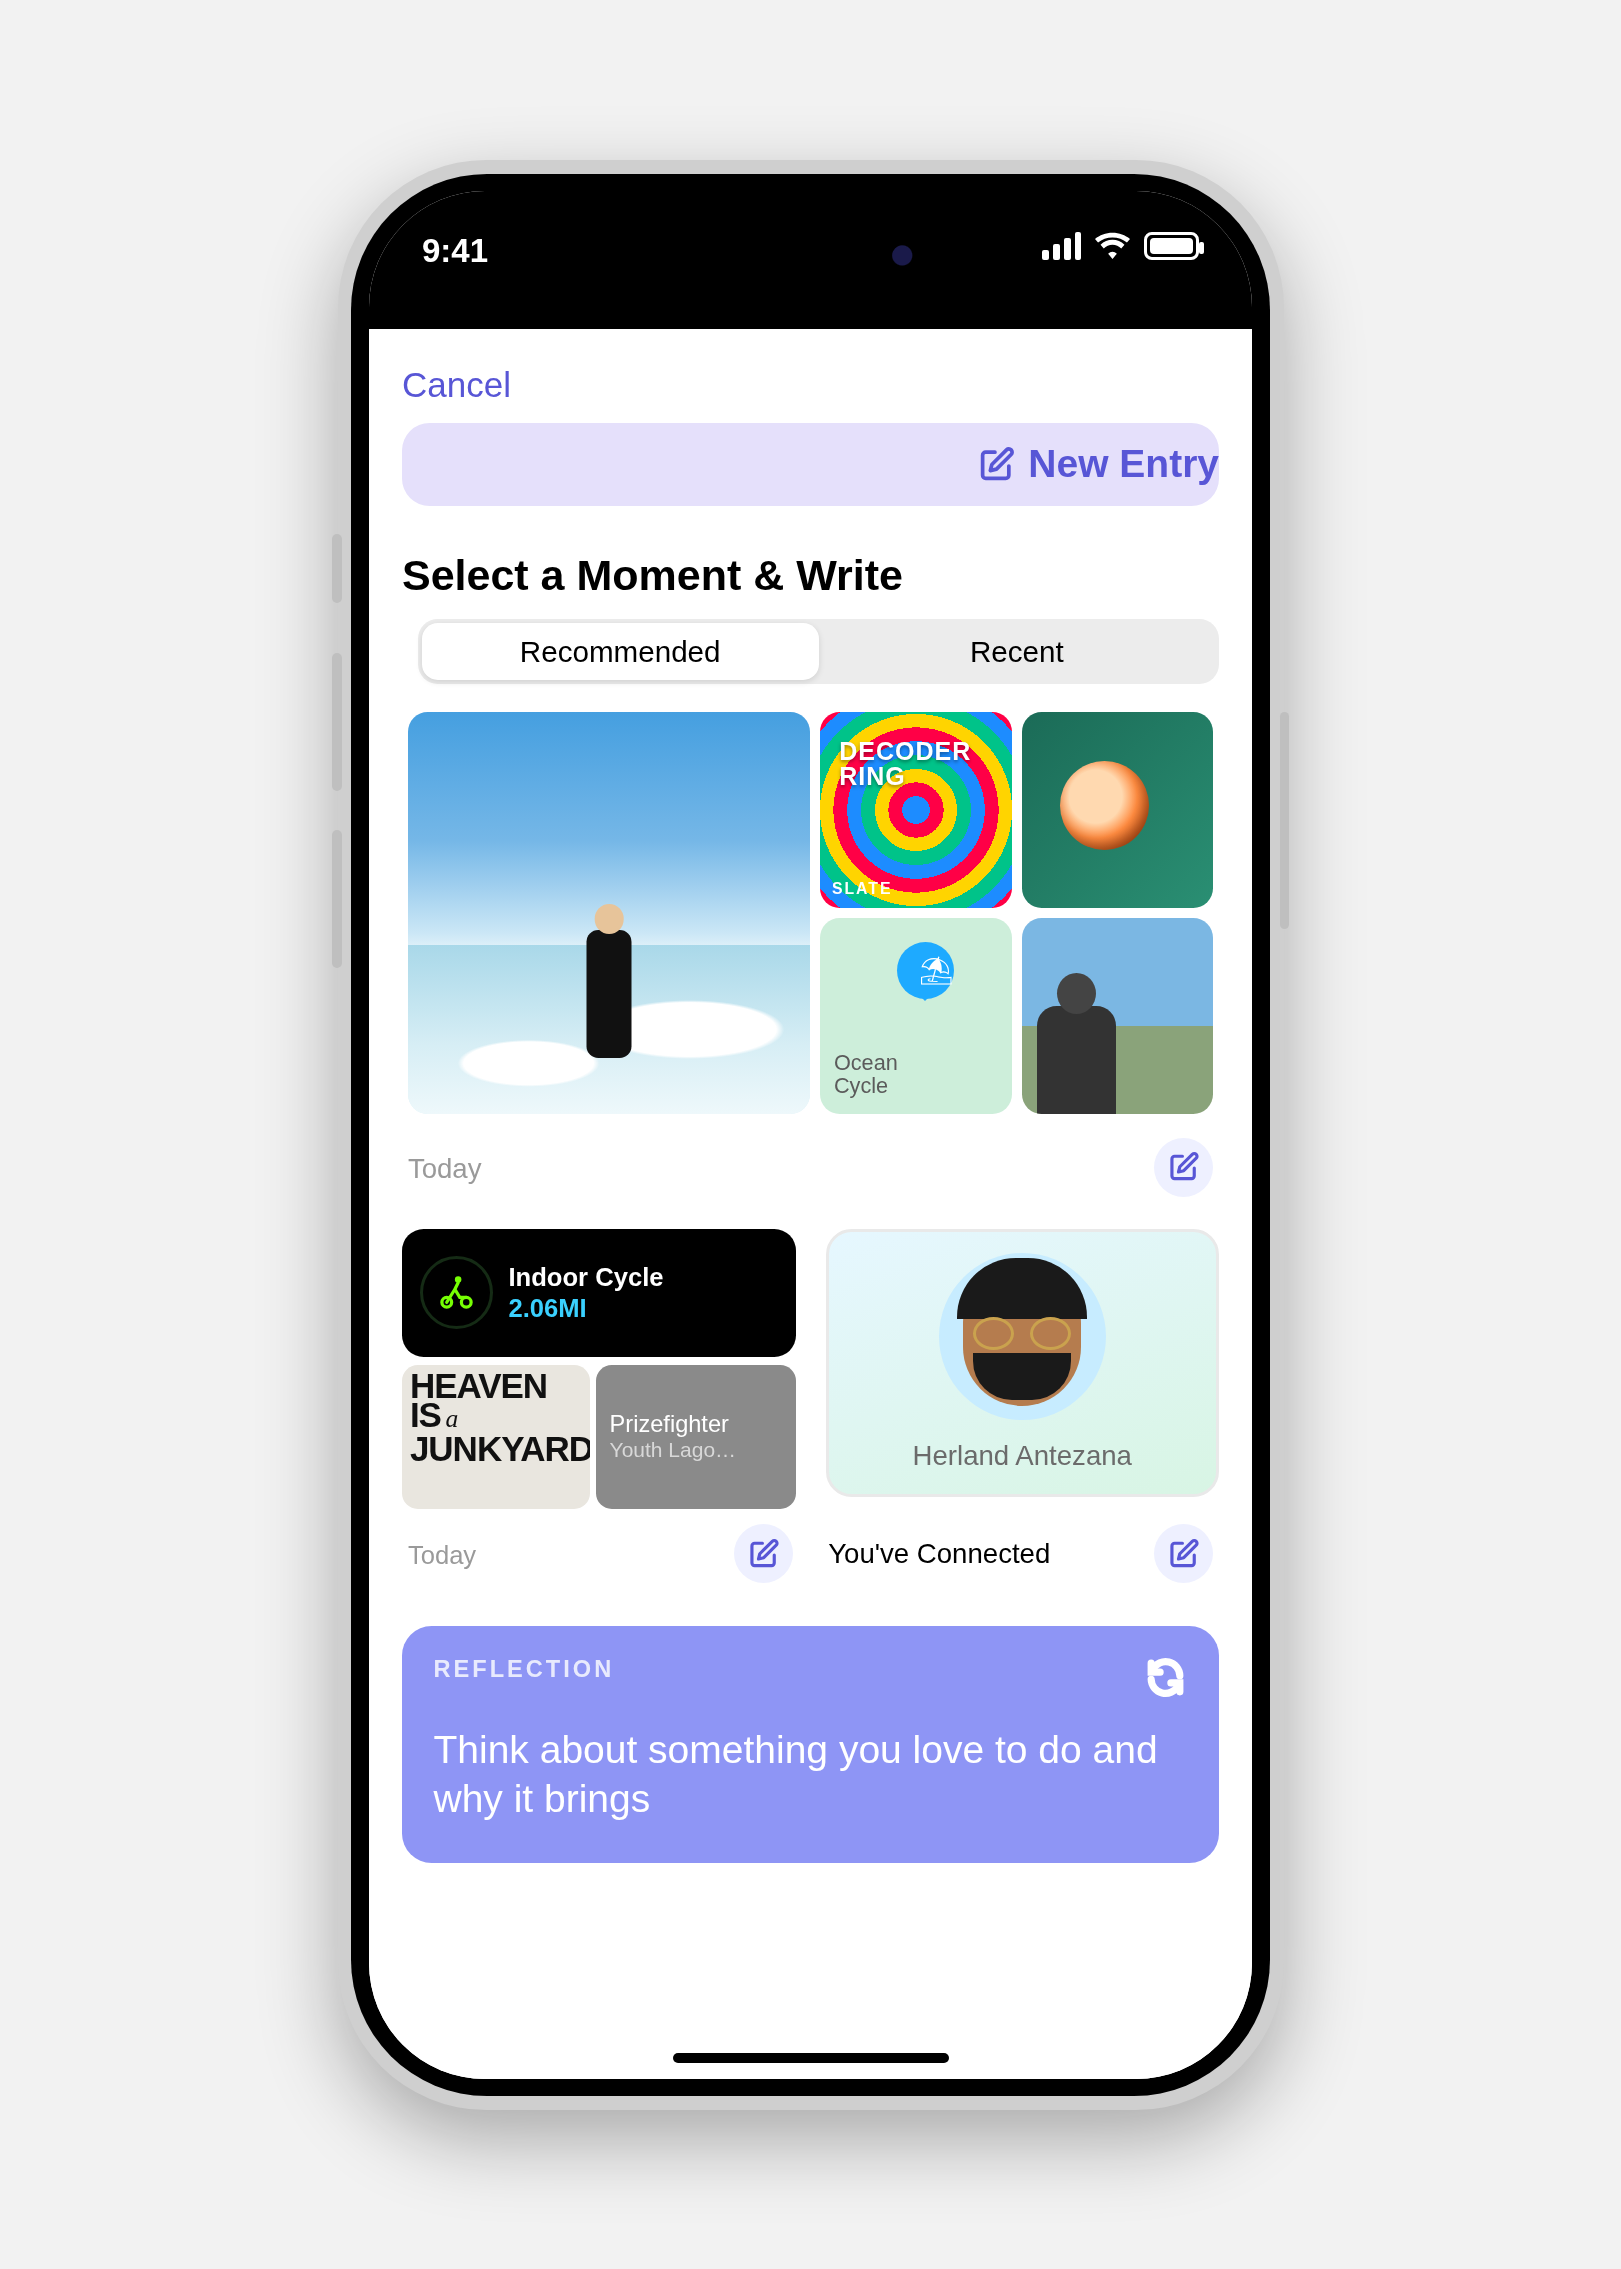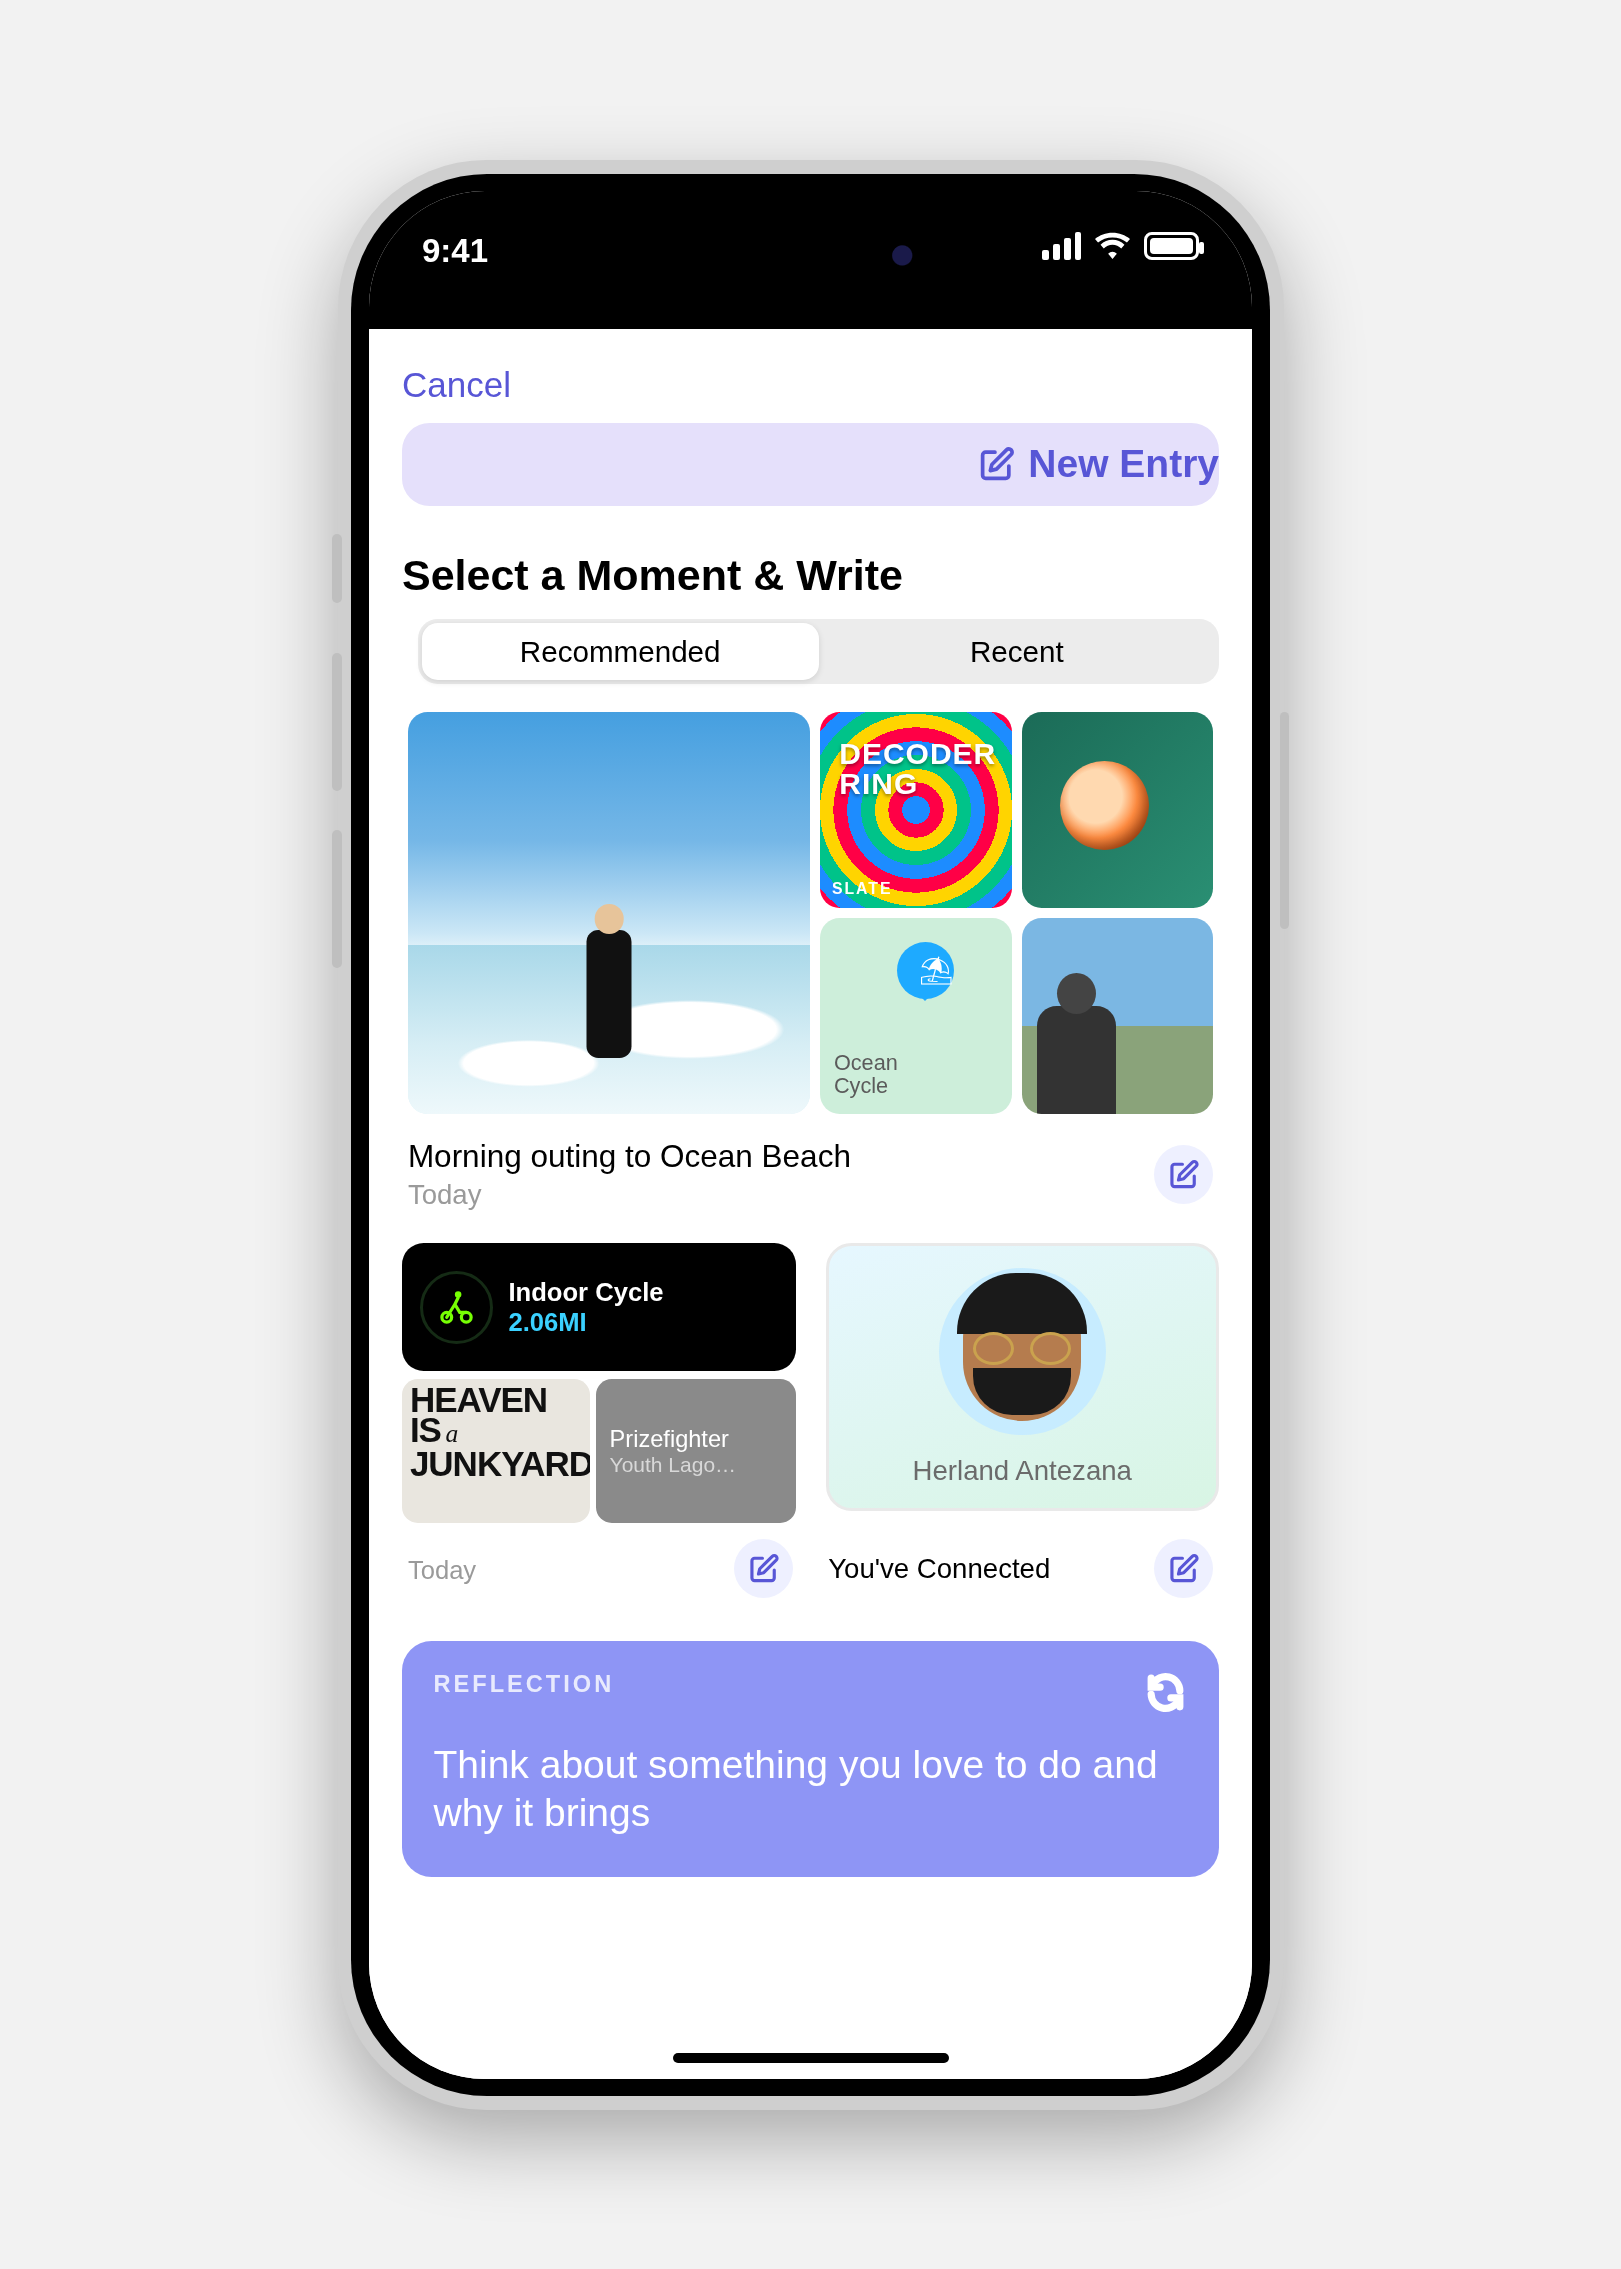--- a/index.html
+++ b/index.html
@@ -190,21 +190,21 @@
      radial-gradient(118px 39px at 30% 70%, #fff 0 55%, transparent 60%),
      radial-gradient(158px 49px at 70% 50%, #fff 0 55%, transparent 60%),
      linear-gradient(to bottom,#a9d8e9 0%, #d7eef5 60%, #eef8fb 100%);}
 
   .decoder{
     background:
       repeating-radial-gradient(circle at 50% 50%, #1d8cff 0 13.8px,#ff0046 13.8px 27.6px,#ffd400 27.6px 41px,#00c389 41px 55px);
     position:relative;
   }
   .decoder .txt{
-    position:absolute;top:14%;left:10%;right:10%;color:#fff;font-weight:800;font-size:30px;letter-spacing:1px;
+    position:absolute;top:14%;left:10%;right:10%;color:#fff;font-weight:800;font-size:25px;letter-spacing:1px;
     text-shadow:0 2px 3.9px rgba(0,0,0,.4);
     line-height:1;
   }
   .decoder .slate{position:absolute;left:11.8px;bottom:9.9px;color:#fff;font-size:15.8px;font-weight:700;letter-spacing:2px}
 
   .shell{
     background:linear-gradient(135deg,#1b6b57 0%,#2a8f73 100%);
     position:relative;
   }
   .shell::after{
@@ -411,21 +411,20 @@
                 <span>Cycle</span>
               </div>
             </div>
             <div class="tile dogtile">
               <div class="dog"></div>
             </div>
           </div>
         </div>
         <div class="moment-caption">
           <div class="txt">
-            <h3>Morning outing to Ocean Beach</h3>
             <div class="sub">Today</div>
           </div>
           <button class="caption-compose">
             <svg viewBox="0 0 24 24" fill="none" stroke-width="2.4" stroke-linecap="round" stroke-linejoin="round">
               <path d="M11 4H5a2 2 0 0 0-2 2v13a2 2 0 0 0 2 2h13a2 2 0 0 0 2-2v-6"></path>
               <path d="M18.5 2.5a2.1 2.1 0 0 1 3 3L12 15l-4 1 1-4 9.5-9.5z"></path>
             </svg>
           </button>
         </div>
 

